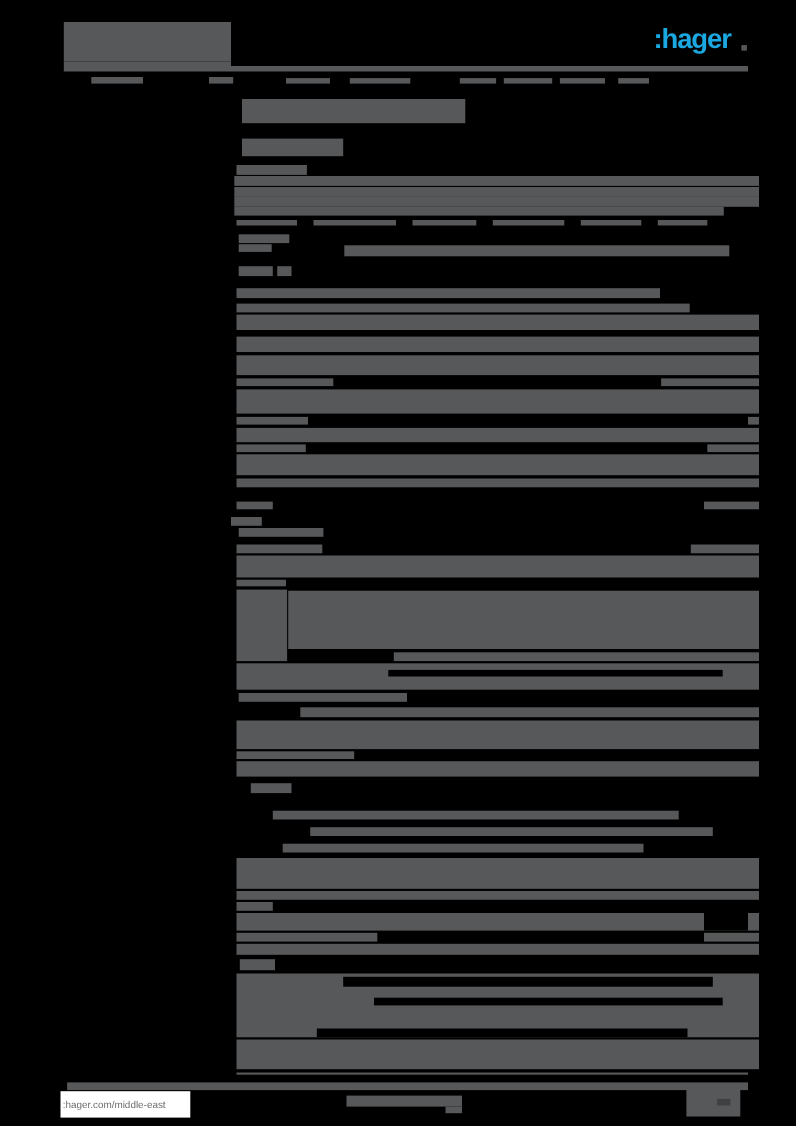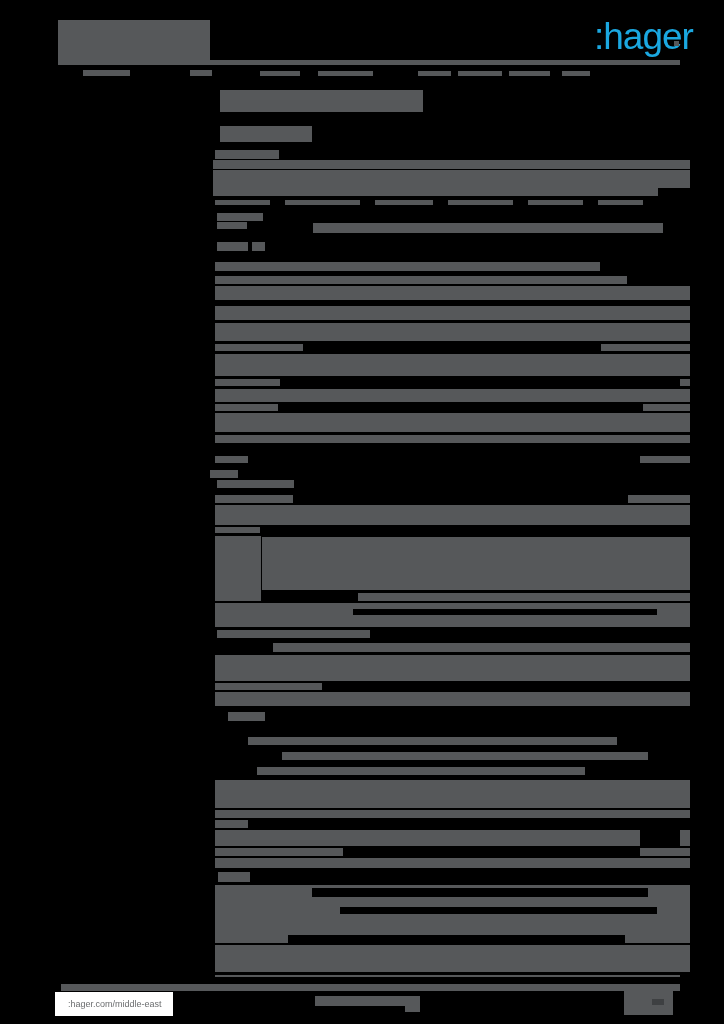--- a/index.html
+++ b/index.html
@@ -6,31 +6,31 @@
   .page{
     position:relative;
     width:724px;height:1024px;
     background:#000;
     overflow:hidden;
     font-family:"Liberation Sans", sans-serif;
   }
   .blk{position:absolute;}
   .logo{
     position:absolute;left:594px;top:23px;
-    font-weight:normal;font-size:37px;line-height:27px;
+    font-weight:bold;font-size:25px;line-height:27px;
     letter-spacing:-1px;
     color:#1BA8E1;
     filter:blur(0.6px);
     text-align:center;
   }
   .footer-box{
     position:absolute;left:55px;top:992px;width:118px;height:24px;
     background:#FFFFFF;
     display:flex;align-items:center;
-    box-sizing:border-box;padding-left:13px;
+    box-sizing:border-box;padding-left:2px;
   }
   .footer-url{
     font-size:9px;color:#6B6D6F;white-space:nowrap;
     filter:blur(0.3px);
   }
 </style>
 </head>
 <body>
 
 <div class="page" style="background: rgb(0, 0, 0);">

